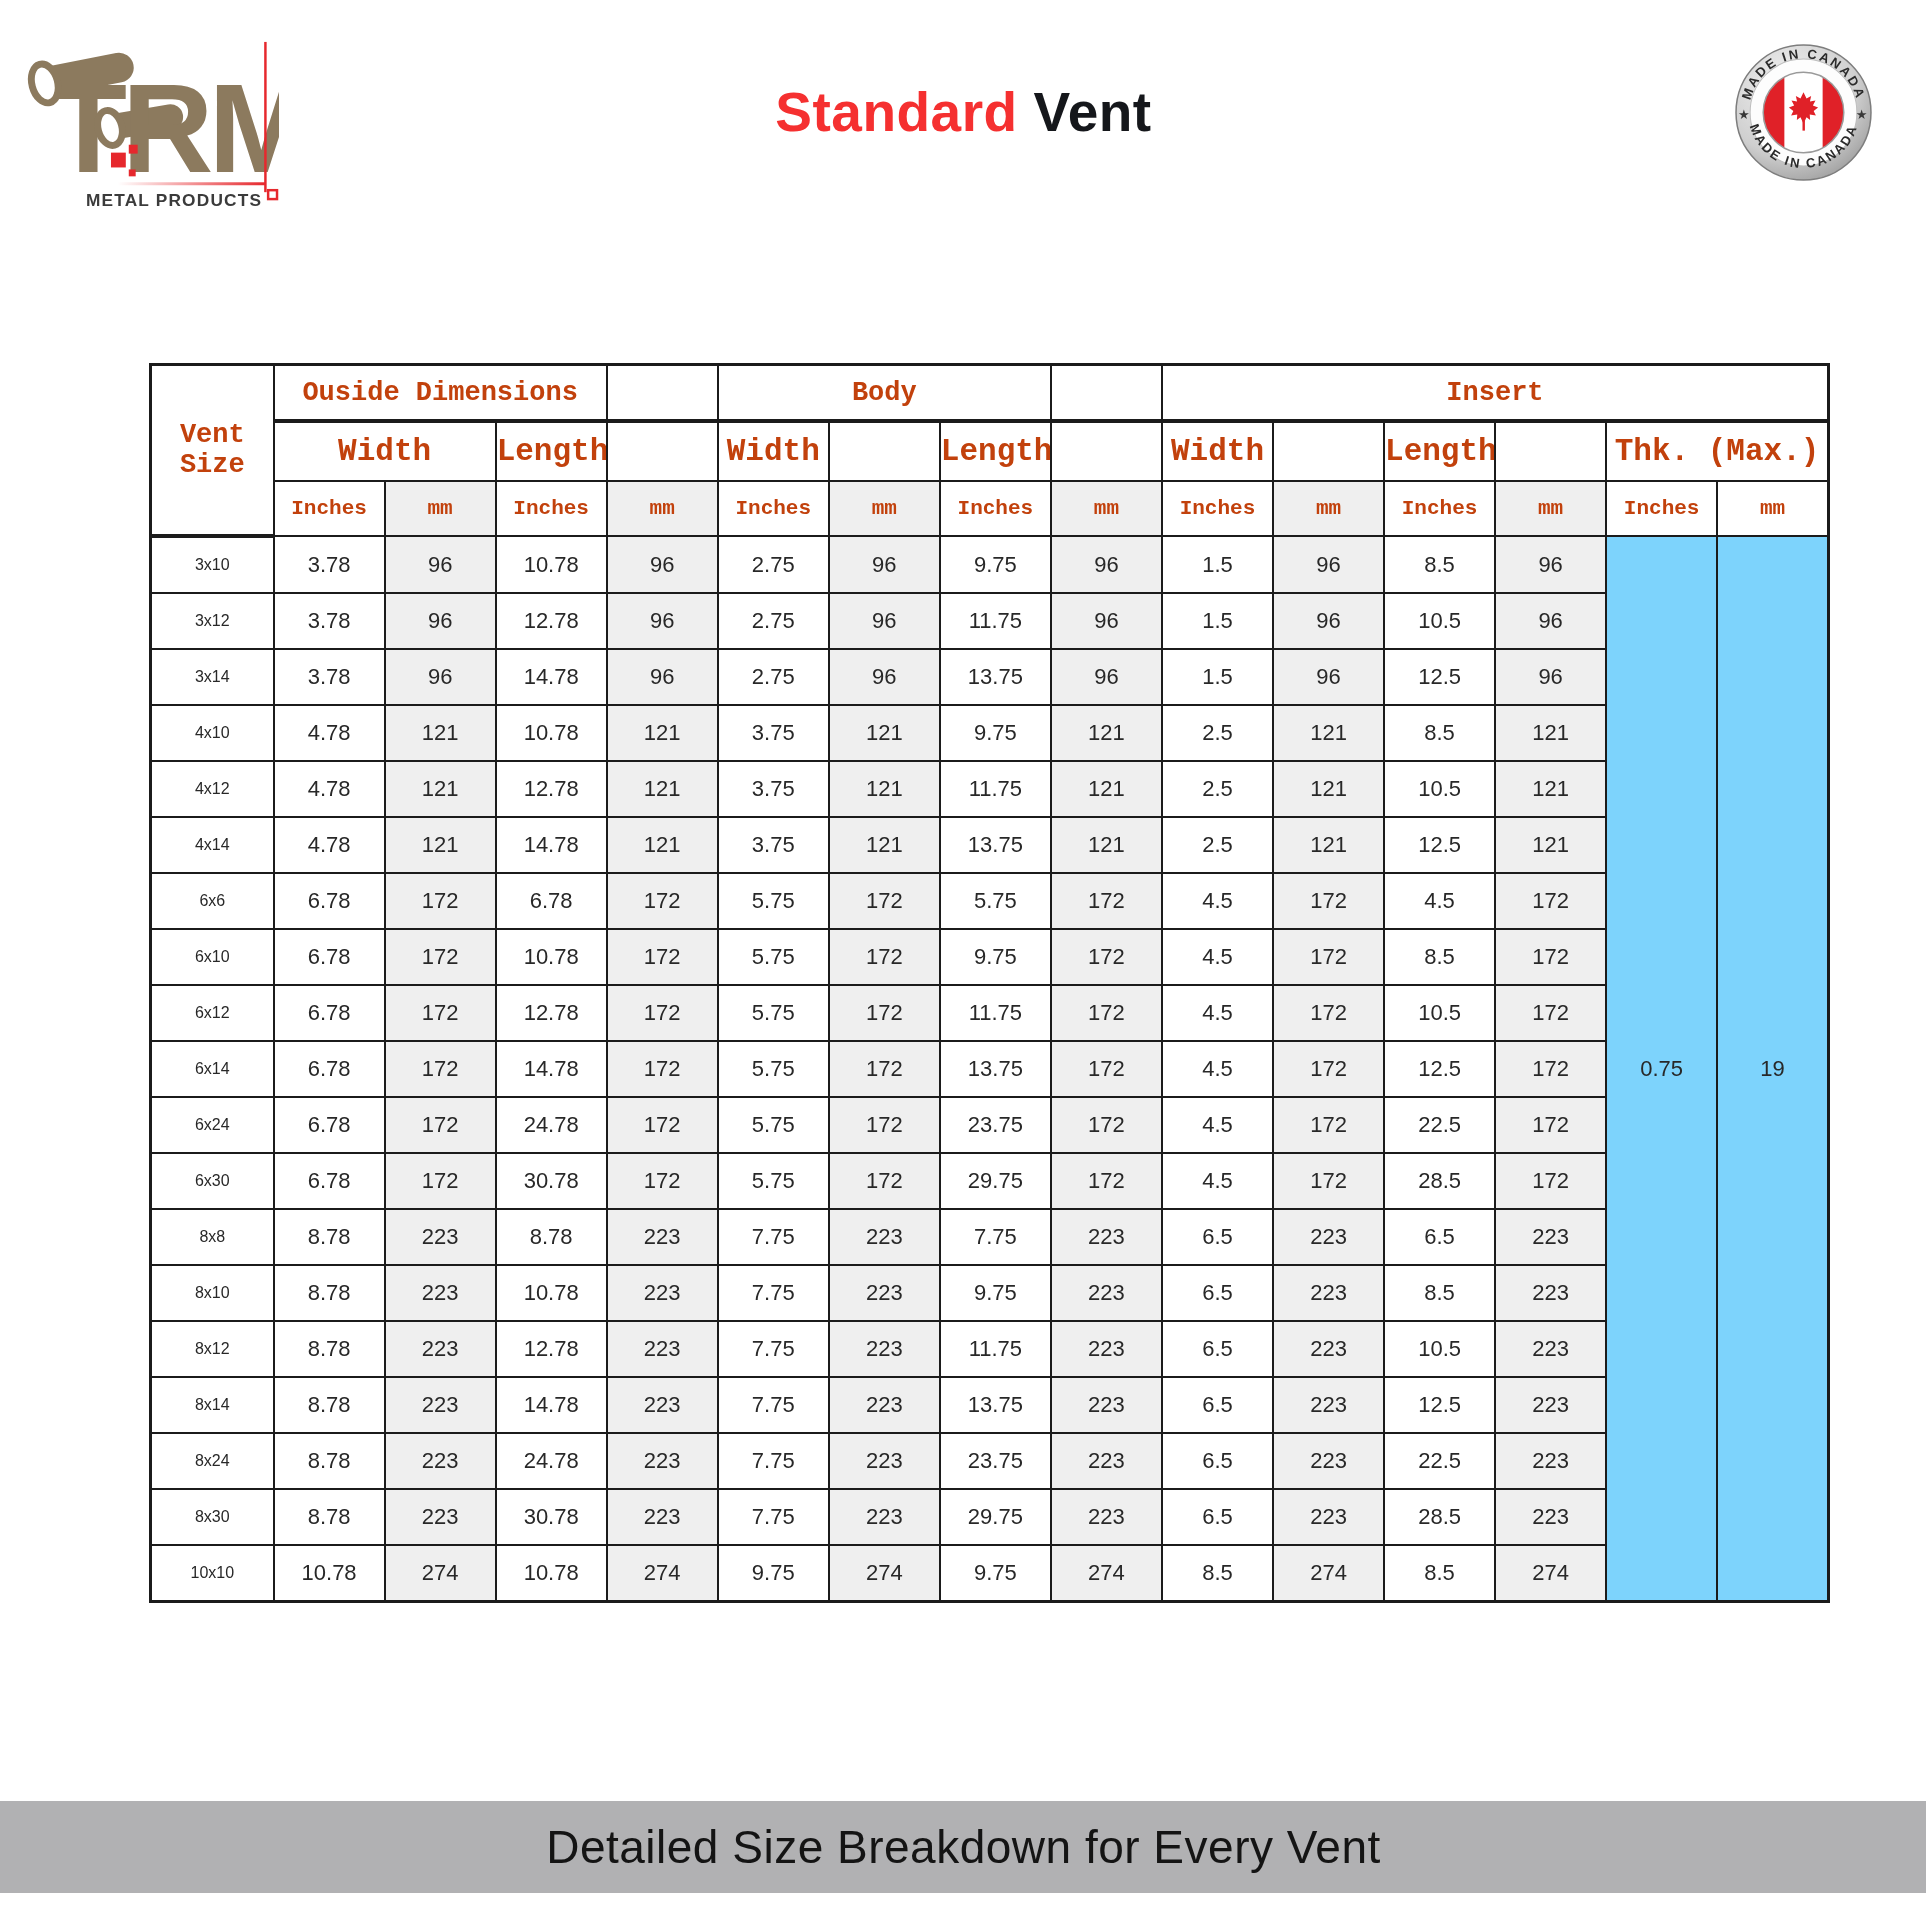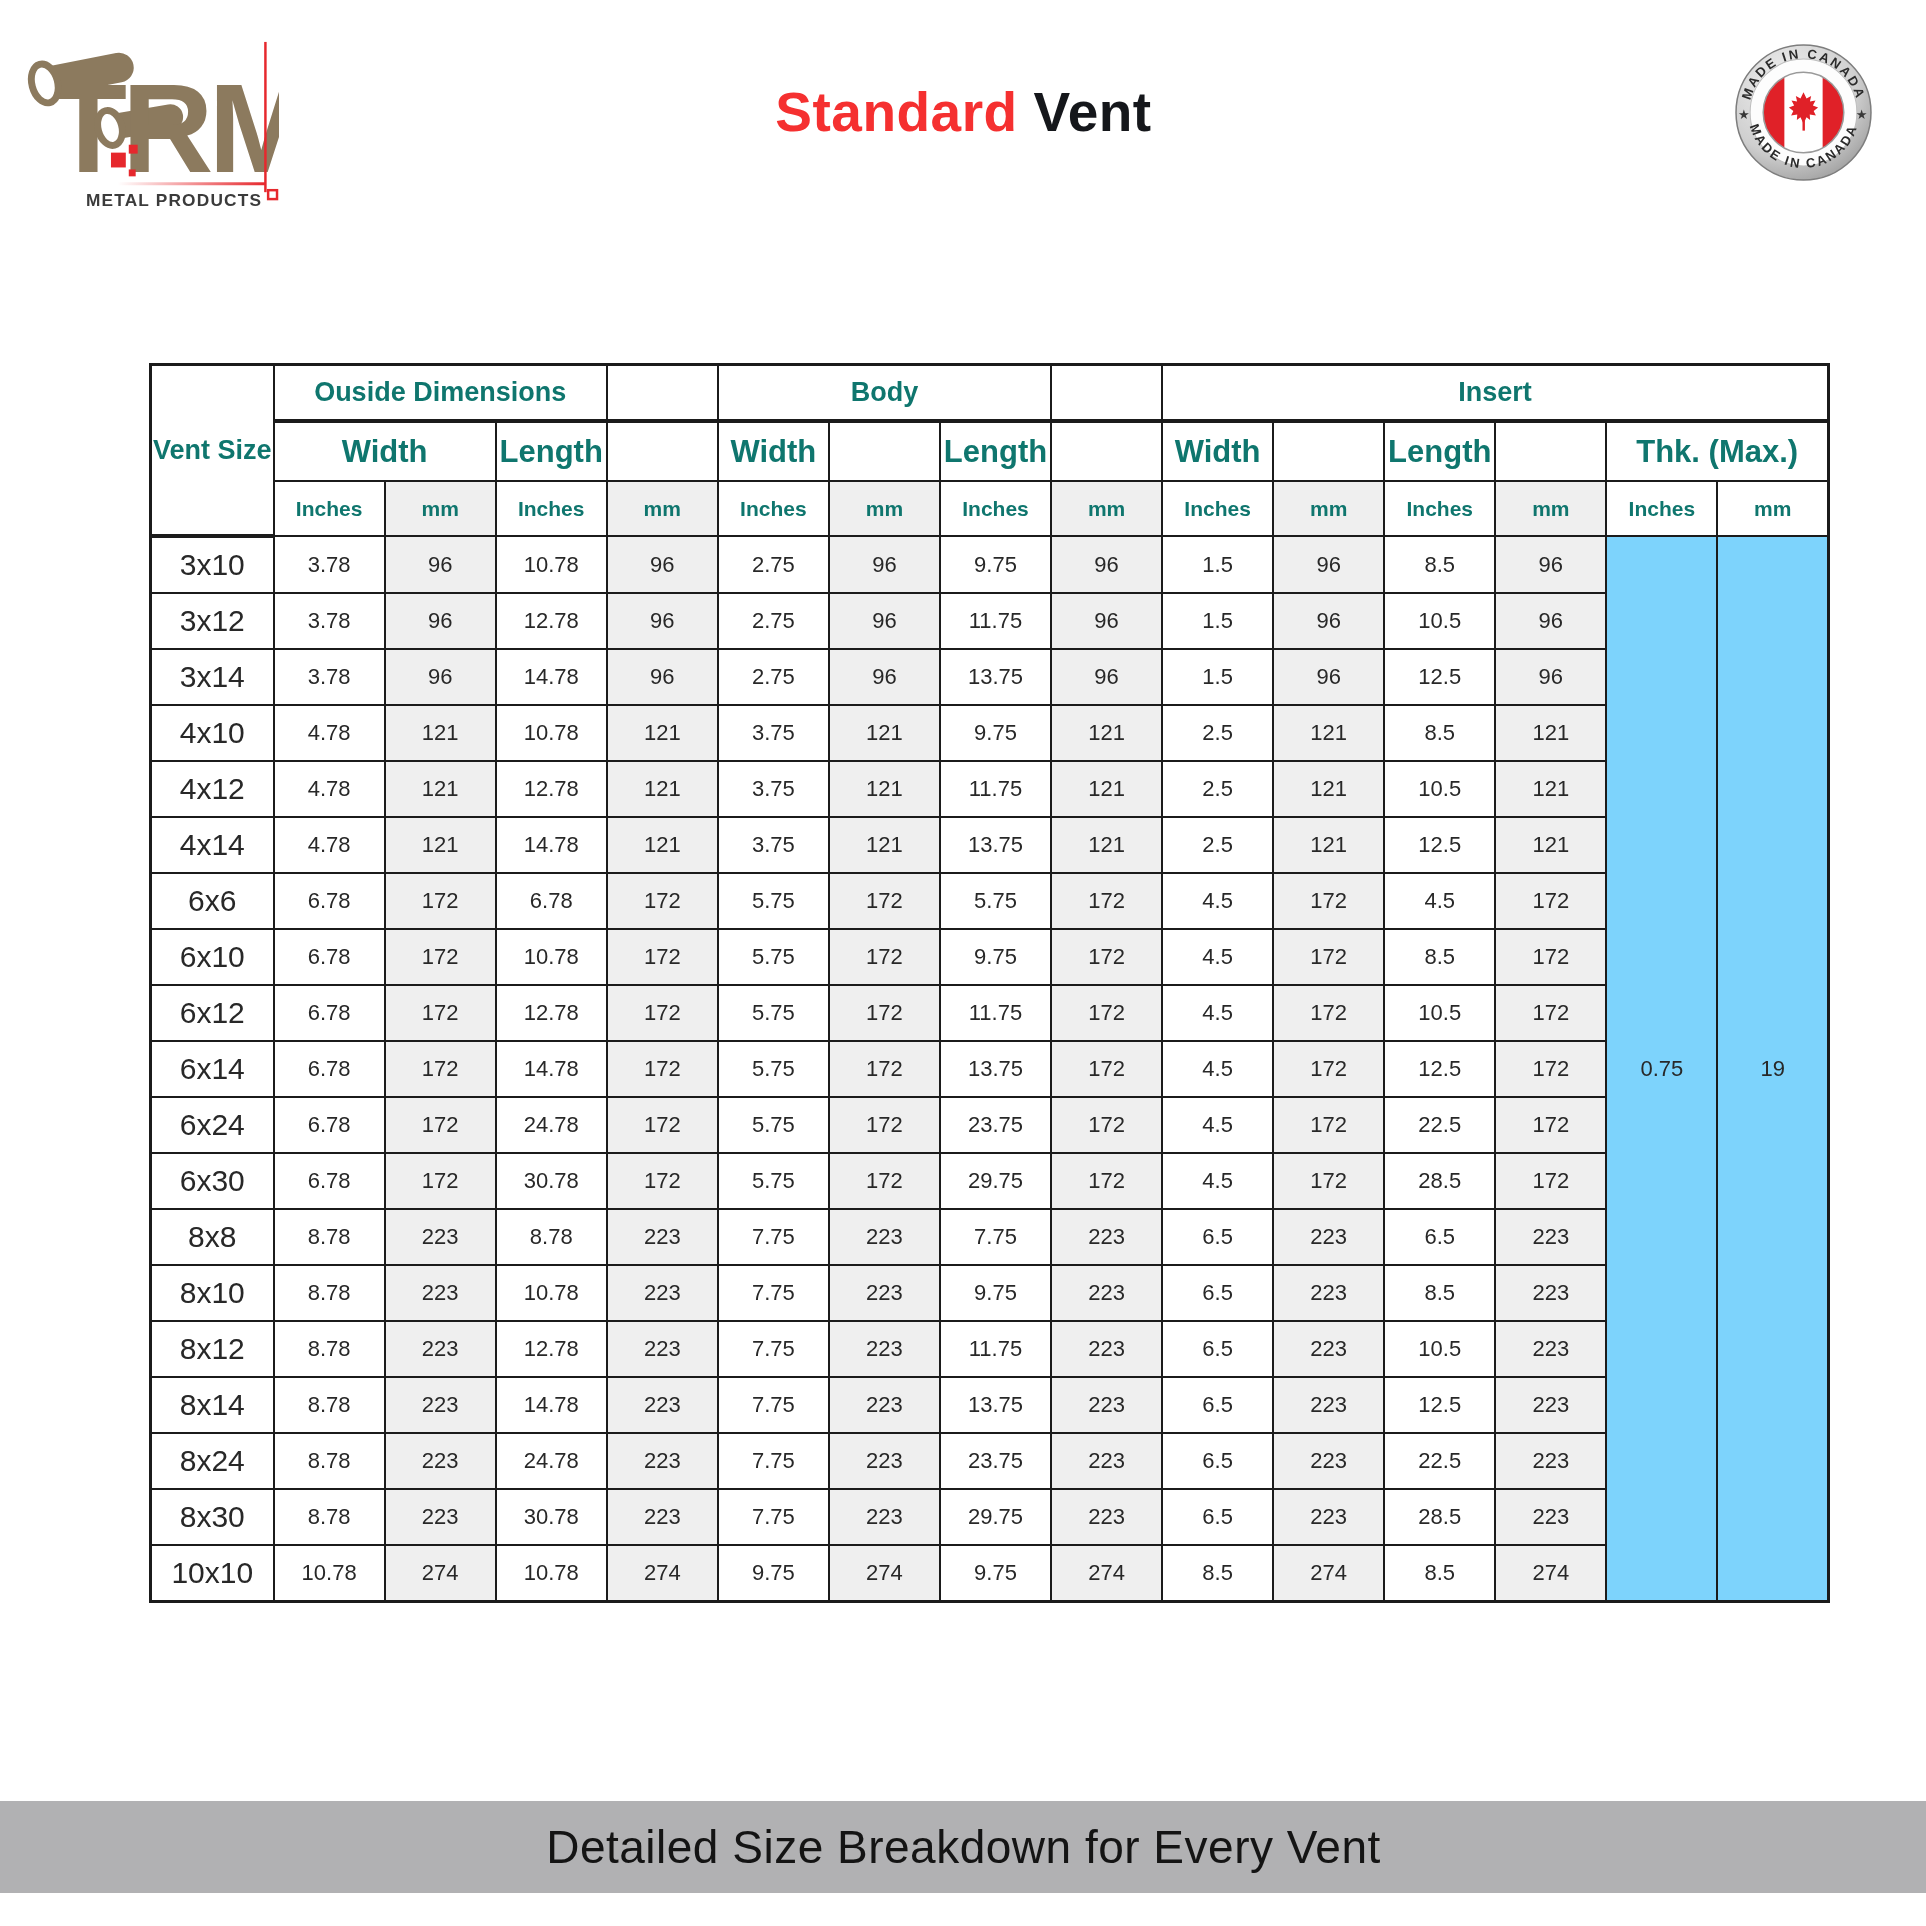--- a/index.html
+++ b/index.html
@@ -15,27 +15,27 @@
   }
   .title .red{color:#f53030;margin-top:29px;}
   .badge{position:absolute;left:1733px;top:42px;width:141px;height:141px;}
   
   .table-wrap{position:absolute;left:149px;top:363px;}
   table{border-collapse:collapse;table-layout:fixed;width:1681px;border:3px solid #1b1b1b;}
   th,td{
     border:2px solid #1b1b1b;text-align:center;vertical-align:middle;
     padding:0;overflow:hidden;background:#ffffff;
   }
-  th{color:#0f766e;font-weight:bold;}
+  th{color:#c2410c;font-weight:bold;font-family:Liberation Mono, monospace;}
   .g-row th{height:53px;font-size:27px;border-bottom-width:4px;}
   .s-row th{height:57px;font-size:31px;}
   .u-row th{height:53px;font-size:21px;text-align:center;}
   td{height:54px;font-size:22px;color:#282828;}
   .gray{background:#efefef;}
-  .vent{font-size:30px;color:#282828;font-weight:normal;}
+  .vent{font-size:16px;color:#282828;font-weight:normal;}
   .vent-head{font-size:23px;}
   .thk-cell{background:#7dd3fc;font-size:22px;}
   
   .footer{
     position:absolute;left:0;top:1801px;width:1927px;height:92px;background:#b1b1b3;
     display:flex;align-items:center;justify-content:center;
     font-size:46px;color:#141414;letter-spacing:0.5px;
   }
 </style>
 </head>

